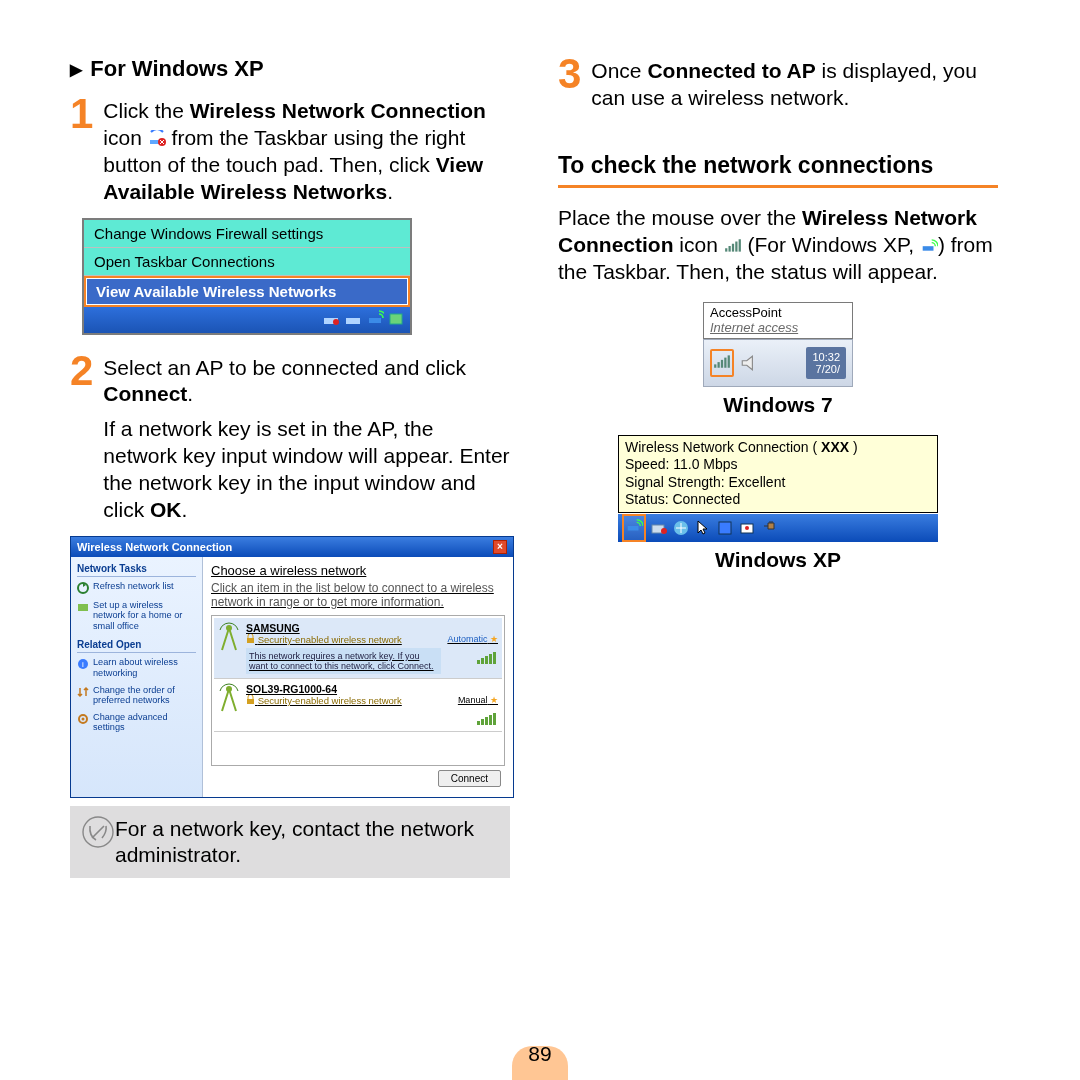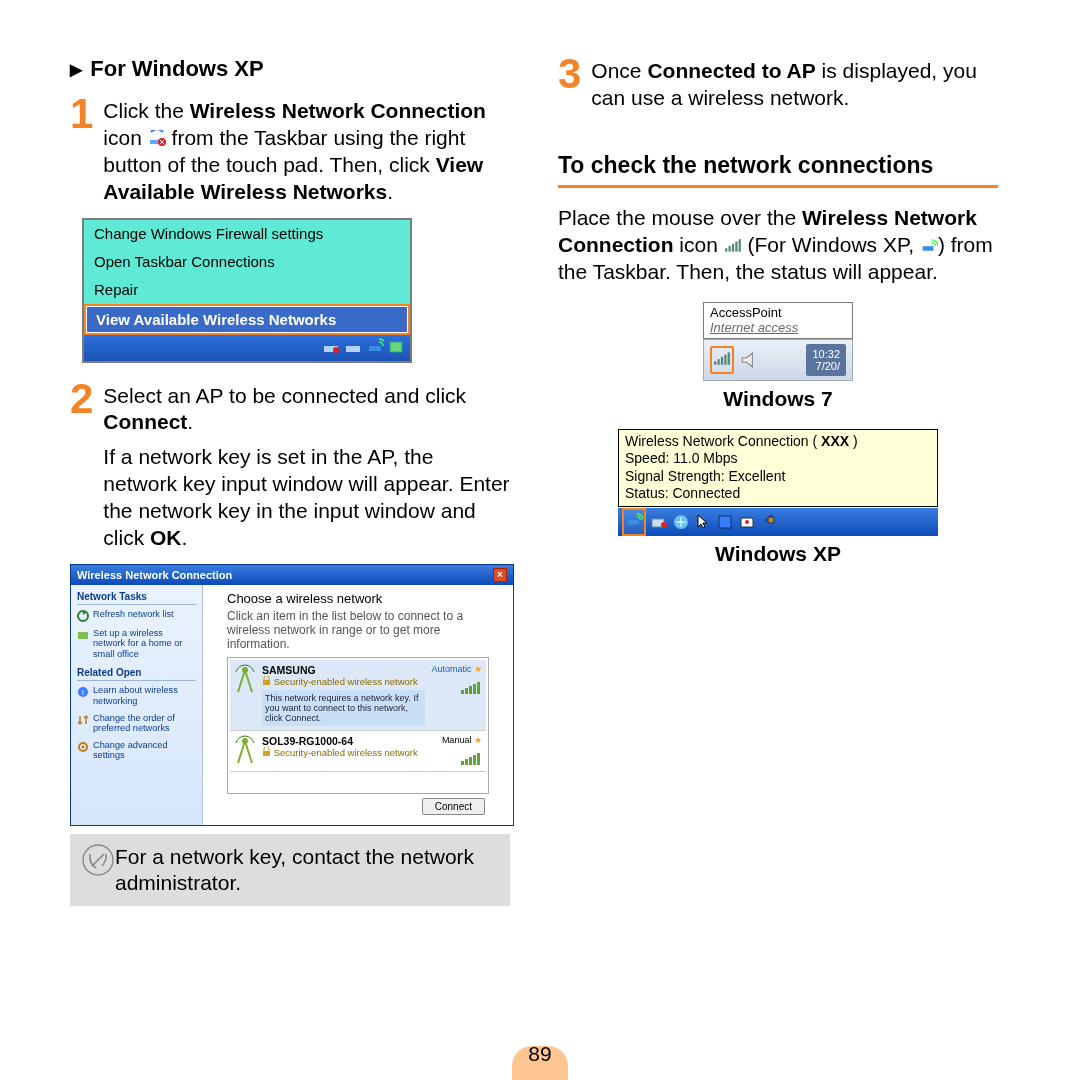--- a/index.html
+++ b/index.html
@@ -135,33 +135,34 @@
     gap: 4px;
     color: #0a3d91;
     font-size: 9.2px;
     line-height: 1.15;
     margin-bottom: 6px;
   }
   .wlan-side-item svg { width: 12px; height: 12px; flex-shrink:0; margin-top:1px;}
   .wlan-main {
     flex: 1;
     background: #fff;
-    padding: 6px 24px;
+    padding: 6px 8px;
     display: flex;
     flex-direction: column;
+    text-decoration: underline;
   }
   .wlan-main-hdr { font-size: 13px; margin-bottom: 3px; }
   .wlan-main-sub { font-size: 12px; color: #555; margin-bottom: 6px; }
   .ap-list { border: 1px solid #aaa; flex:1; padding:2px; overflow:hidden;}
   .ap { display:flex; padding:4px; gap:6px; border-bottom:1px solid #ccc;}
   .ap.sel { background: #dce8f8; }
   .ap-ant svg { width: 22px; height: 30px; }
   .ap-info { flex:1; font-size:9.5px; }
   .ap-name { font-weight:bold; font-size:10.5px; }
-  .ap-right { font-size:9px; text-align:right; display:flex; flex-direction:column; align-items: flex-end; gap:8px;}
+  .ap-right { font-size:9px; text-align:right; display:flex; flex-direction:column; align-items: flex-end; gap:8px;margin-top:12px;}
   .ap-bars svg { width: 22px; height: 12px; }
   .wlan-foot { text-align:right; padding:4px; }
   .wlan-foot button {
     font-size:10px; padding:2px 12px; background:#efefef;
     border:1px solid #888; border-radius:2px;
   }
 
   .note {
     background: #deddde;
     display: flex;
@@ -195,21 +196,21 @@
     font-size: 13px;
     padding: 2px 6px;
     line-height: 1.2;
     margin-bottom: 0;
   }
   .tooltip .ap-n { color:#000; }
   .tooltip .sub { color:#6a6a6a; font-style: italic; text-decoration: underline; }
   .w7-tray {
     background: linear-gradient(#eaf0f8, #cdd7e6);
     border: 1px solid #9fa9ba;
-    height: 42px;
+    height: 48px;
     display:flex;
     align-items:center;
     padding: 0 6px;
     gap: 6px;
     position: relative;
   }
   .w7-tray .sel-box {
     border: 2px solid #f58326;
     padding: 1px;
     border-radius: 2px;
@@ -324,21 +325,20 @@
       <div class="step-body">
         <span>Click the </span><b>Wireless Network Connection</b><span> icon </span><span class="inline-icon"><svg viewBox="0 0 18 16">
               <use href="#wifi-xp"></use>
             </svg></span><span> from the Taskbar using the right button of the touch pad. Then, click </span><b>View Available Wireless Networks</b><span>.</span>
       </div>
     </div>
 
     <div class="context-menu">
       <div class="cm-item">Change Windows Firewall settings</div>
       <div class="cm-item">Open Taskbar Connections</div>
-      <div class="cm-item">Repair</div>
       <div class="cm-item sel">View Available Wireless Networks</div>
       <div class="cm-tray">
         <div class="cm-tray-icons">
           <svg>
               <rect x="2" y="8" width="14" height="6" fill="#b0d4ff"></rect>
               <circle cx="14" cy="12" r="3" fill="#d22"></circle>
             </svg>
           <svg>
               <rect x="2" y="8" width="14" height="6" fill="#b0d4ff"></rect>
             </svg>

